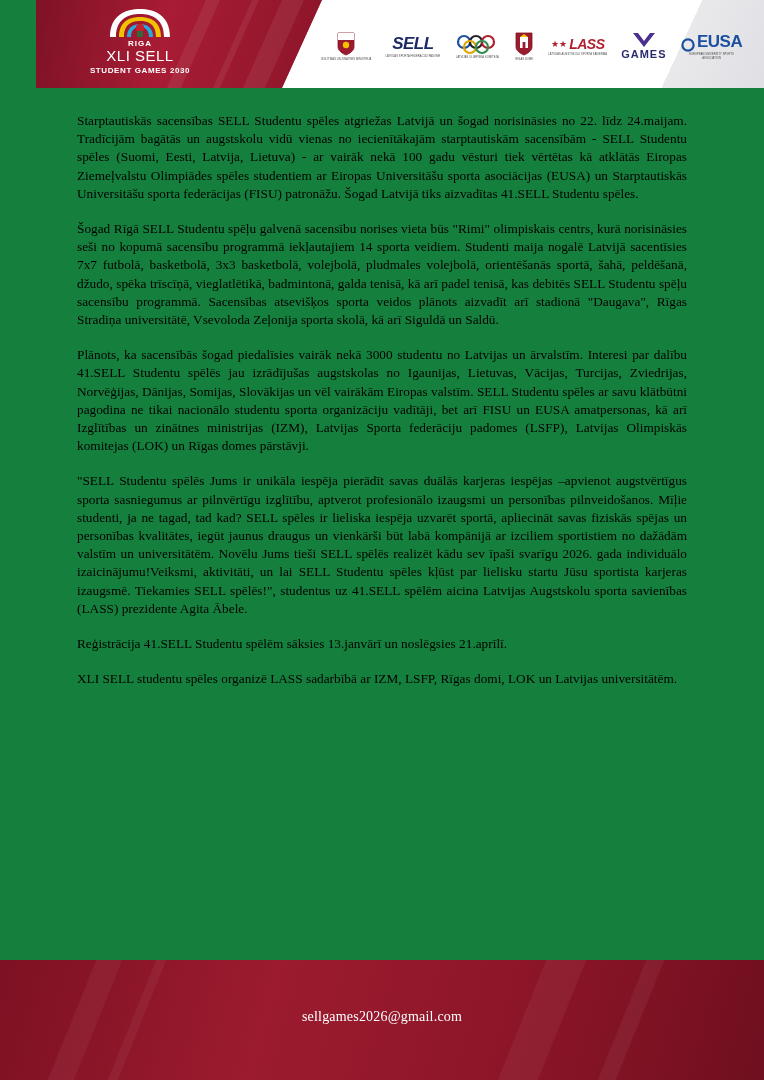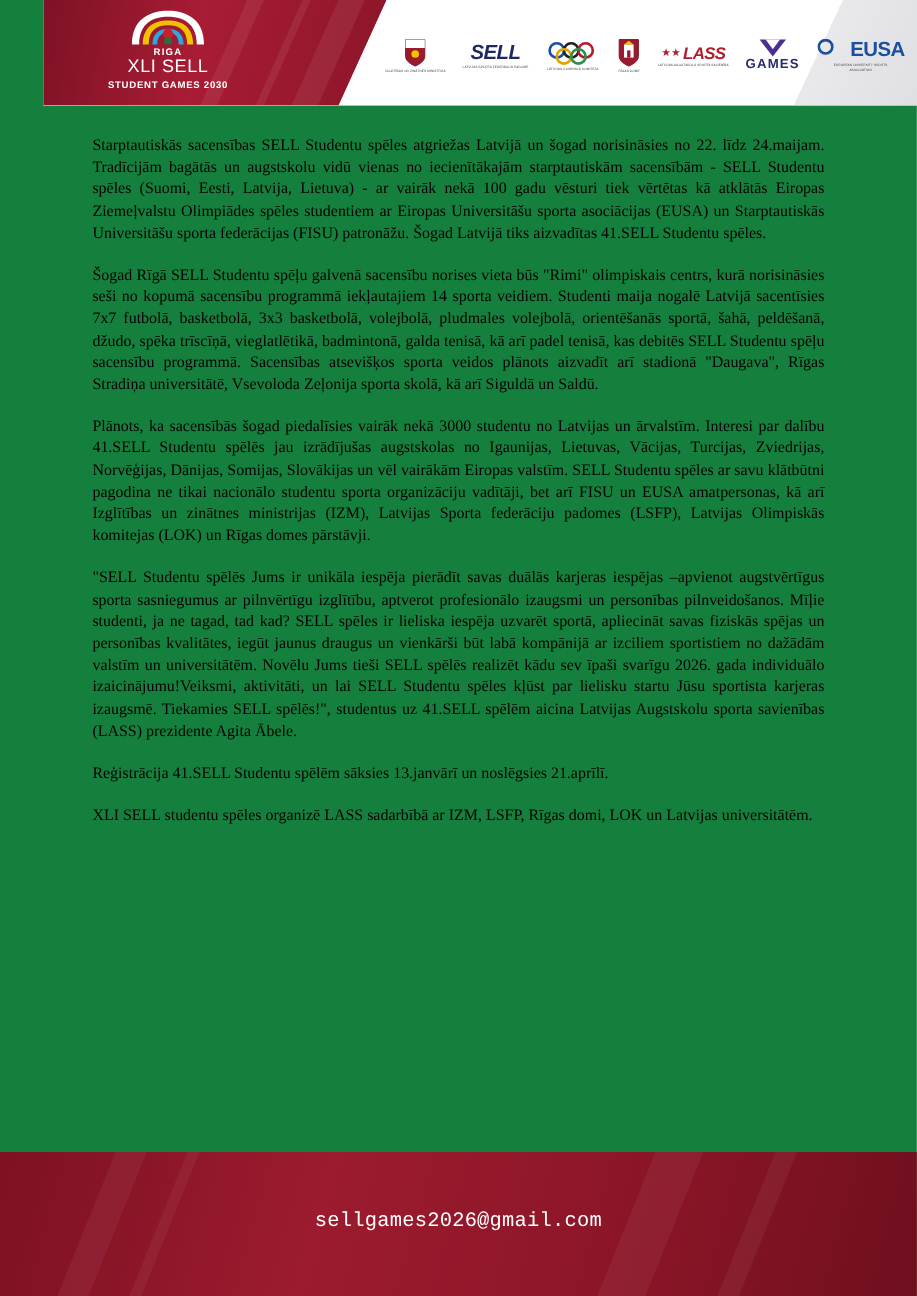--- a/index.html
+++ b/index.html
@@ -182,22 +182,22 @@
   .footer .fstreak {
     position: absolute;
     background: rgba(255,255,255,0.05);
   }
   .footer-email {
     position: absolute;
     left: 0; right: 0;
     top: 49px;
     text-align: center;
     color: #ffffff;
-    font-family: Liberation Mono, monospace;
-    font-size: 17px;
+    font-family: Liberation Serif, serif;
+    font-size: 14px;
     letter-spacing: 0.2px;
   }
 </style>
 </head>
 <body>
 
 <div class="page">
 
   <div class="header">
     <div class="header-grey-right"></div>
@@ -276,21 +276,21 @@
 
       <div class="sponsor">
         <svg width="30" height="16" viewBox="0 0 30 16">
           <path d="M4 1 L26 1 L15 15 Z" fill="#4a2f8f"></path>
           <path d="M9 1 L21 1 L15 9 Z" fill="#ffffff"></path>
         </svg>
         <div class="sp-name sp-fisu">GAMES</div>
       </div>
 
       <div class="sponsor">
-        <div style="display:flex;align-items:flex-start;gap:14px;">
+        <div style="display:flex;align-items:flex-end;gap:2px;">
           <svg width="14" height="14" viewBox="0 0 14 14">
             <circle cx="7" cy="7" r="5.6" fill="none" stroke="#1b4fa0" stroke-width="2.2"></circle>
           </svg>
           <span class="sp-name sp-eusa">EUSA</span>
         </div>
         <div class="cap">EUROPEAN UNIVERSITY SPORTS ASSOCIATION</div>
       </div>
 
     </div>
   </div>

